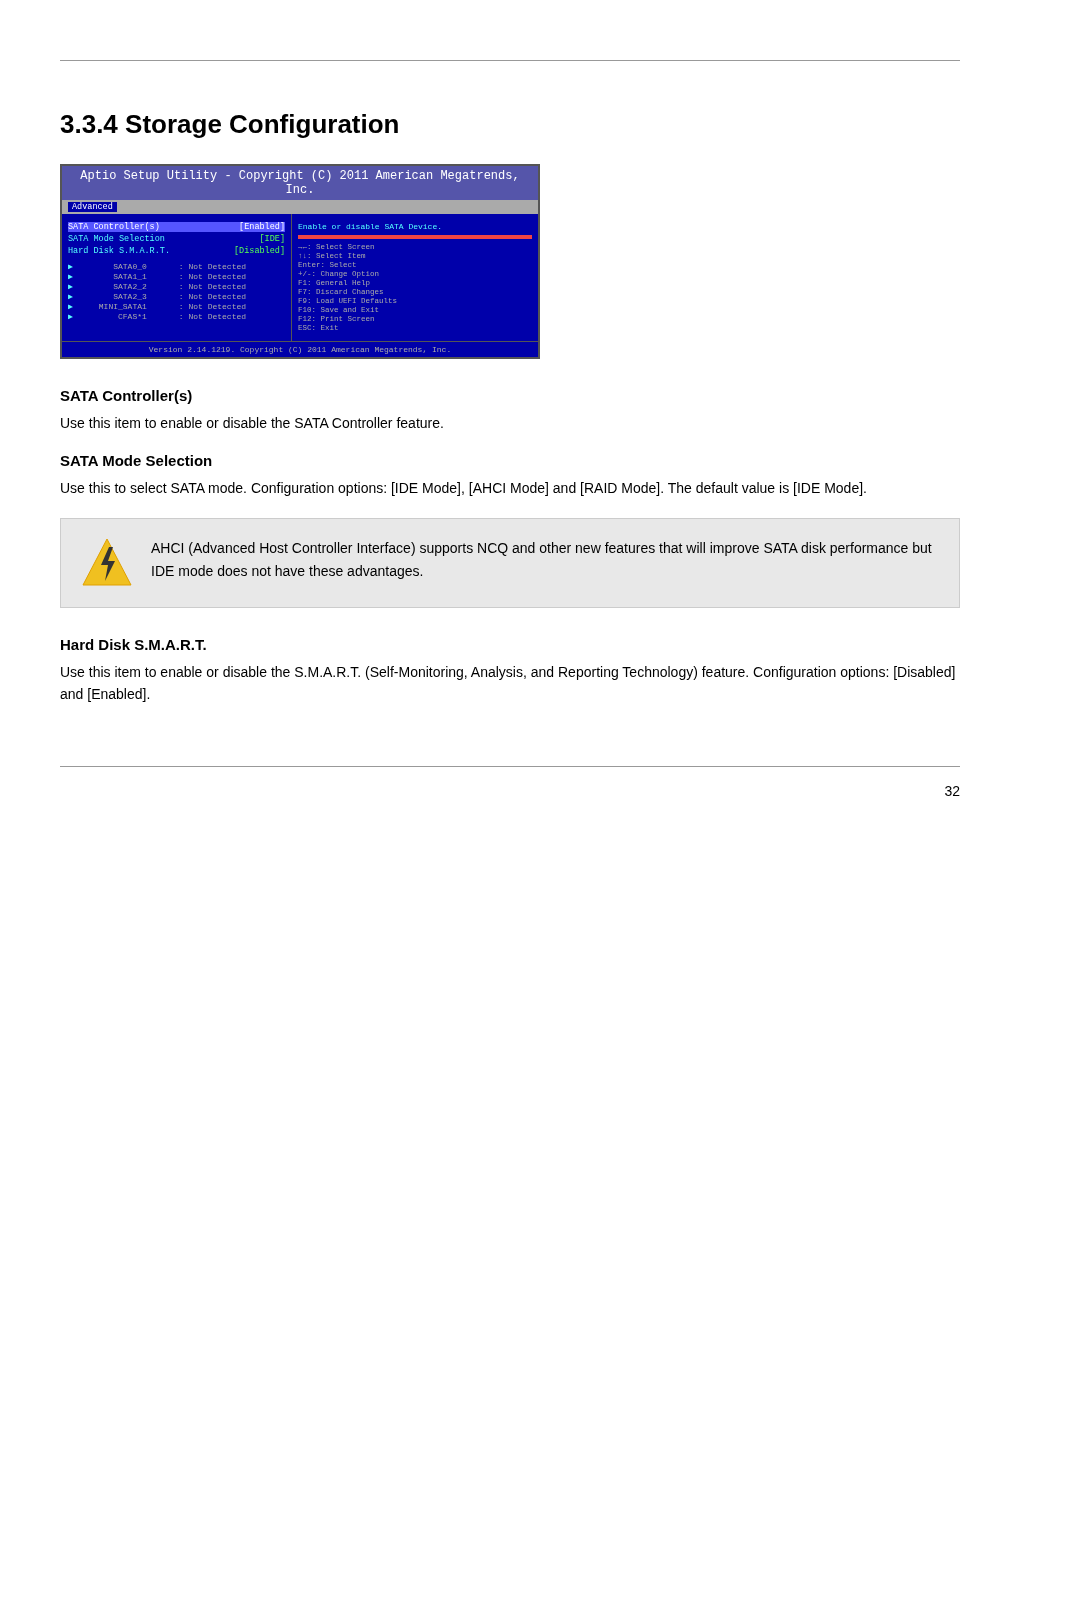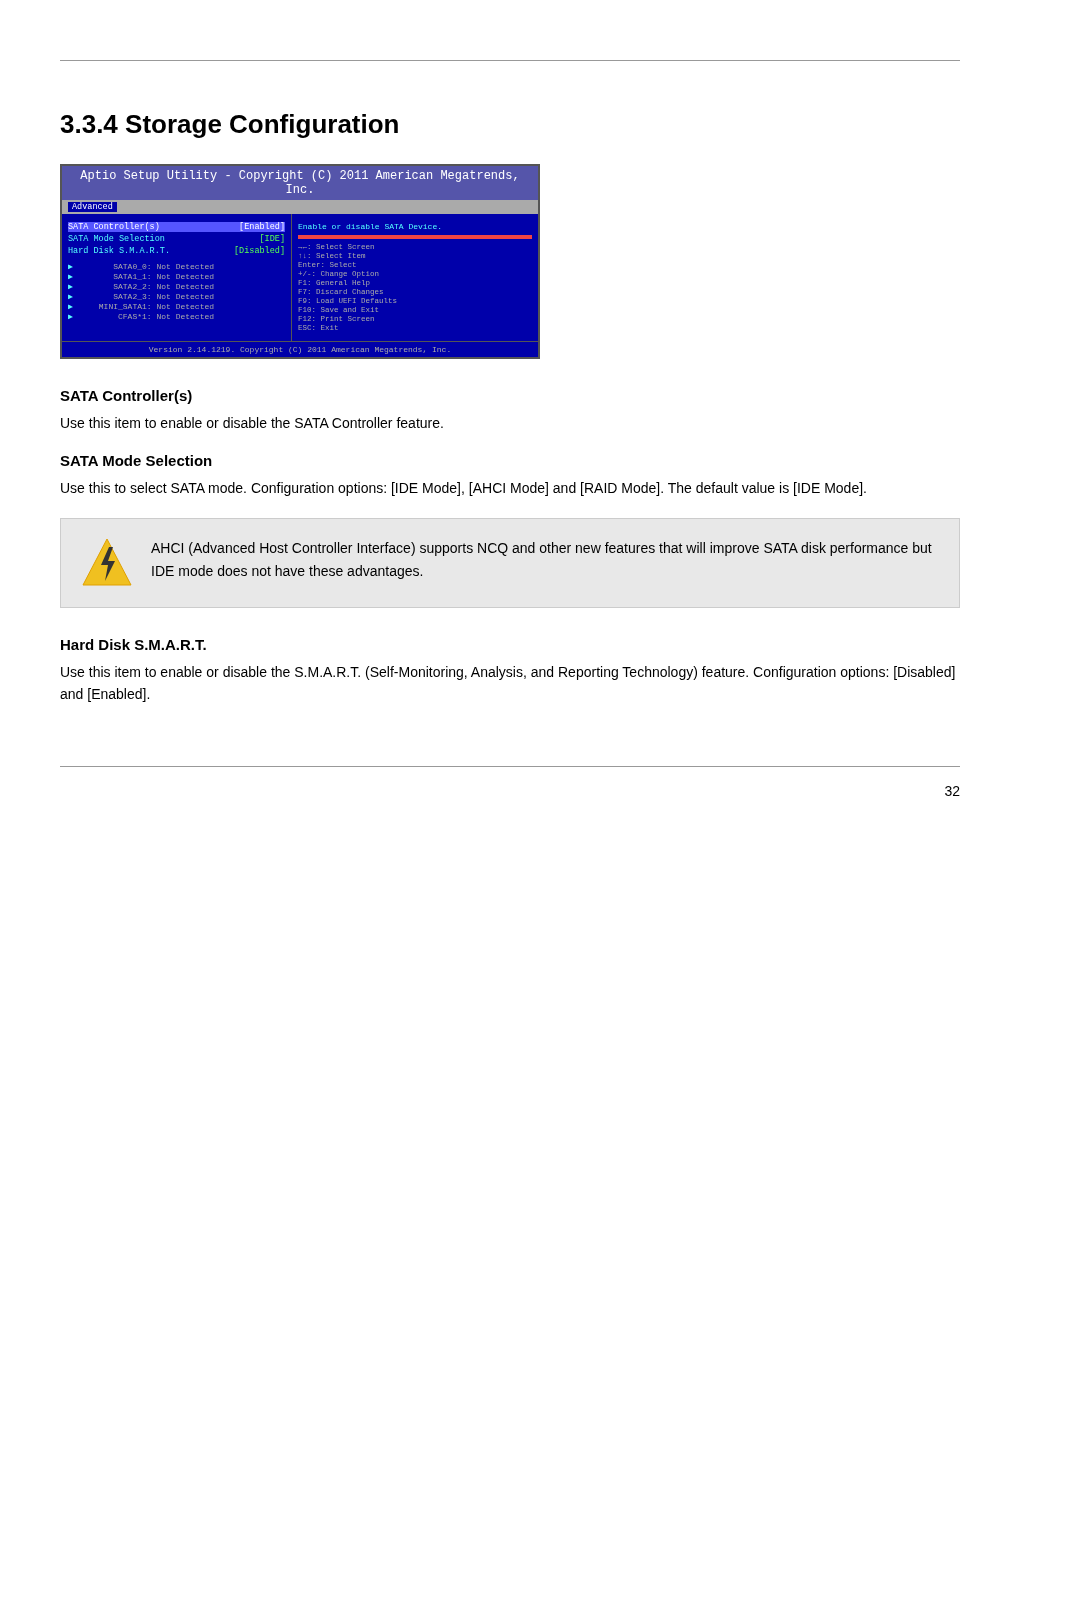--- a/index.html
+++ b/index.html
@@ -137,20 +137,21 @@
       margin-right: 2px;
     }
 
     .bios-device-name {
       width: 72px;
       text-align: right;
     }
 
     .bios-device-status {
       color: #aaaaaa;
+      margin-left: 32px;
     }
 
     .bios-help-text {
       color: #55ffff;
       font-size: 8px;
       margin-bottom: 4px;
     }
 
     .bios-key-help {
       margin-top: auto;

